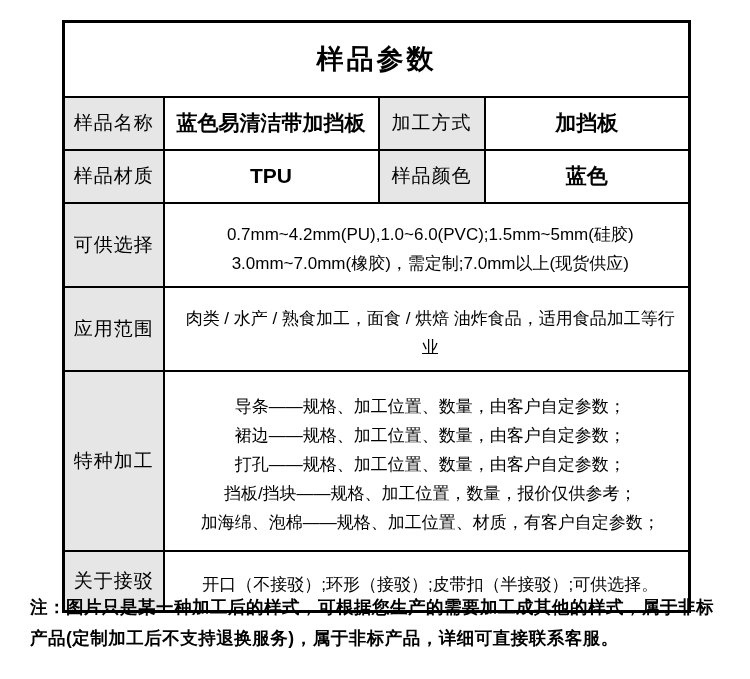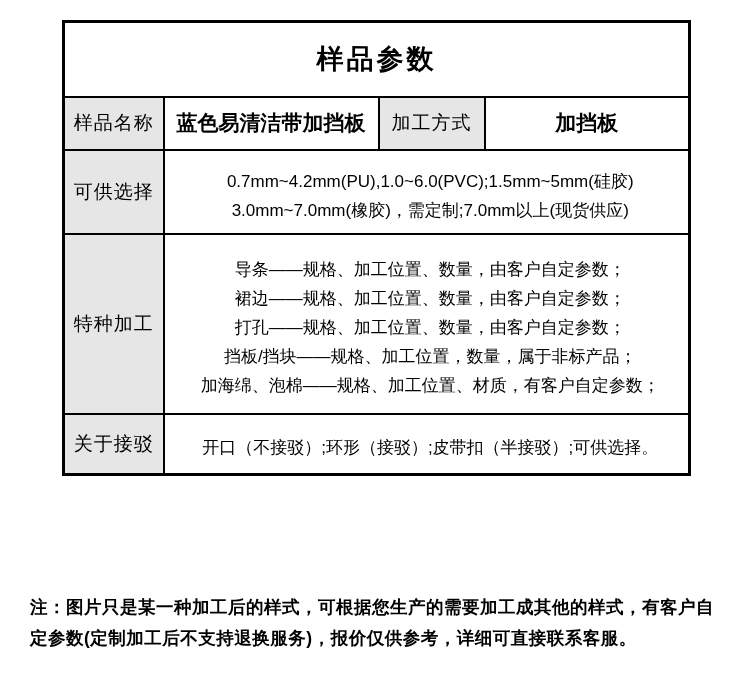--- a/index.html
+++ b/index.html
@@ -91,43 +91,53 @@
       <td colspan="4">样品参数</td>
     </tr>
 
     <tr class="r-small">
       <td class="label">样品名称</td>
       <td class="value-bold">蓝色易清洁带加挡板</td>
       <td class="label">加工方式</td>
       <td class="value-bold">加挡板</td>
     </tr>
 
+    <tr class="r-small">
+      <td class="label">样品材质</td>
+      <td class="value-bold">TPU</td>
+      <td class="label">样品颜色</td>
+      <td class="value-bold">蓝色</td>
+    </tr>
 
     <tr class="r-thick">
       <td class="label">可供选择</td>
       <td class="value-text" colspan="3">
         <div>0.7mm~4.2mm(PU),1.0~6.0(PVC);1.5mm~5mm(硅胶)</div>
         <div>3.0mm~7.0mm(橡胶)，需定制;7.0mm以上(现货供应)</div>
       </td>
     </tr>
 
+    <tr class="r-app">
+      <td class="label">应用范围</td>
+      <td class="value-text" colspan="3">肉类 / 水产 / 熟食加工，面食 / 烘焙 油炸食品，适用食品加工等行业</td>
+    </tr>
 
     <tr class="r-spec">
       <td class="label">特种加工</td>
       <td class="value-text" colspan="3">
         <div>导条——规格、加工位置、数量，由客户自定参数；</div>
         <div>裙边——规格、加工位置、数量，由客户自定参数；</div>
         <div>打孔——规格、加工位置、数量，由客户自定参数；</div>
-        <div>挡板/挡块——规格、加工位置，数量，属于非标产品；</div>
+        <div>挡板/挡块——规格、加工位置，数量，报价仅供参考；</div>
         <div>加海绵、泡棉——规格、加工位置、材质，有客户自定参数；</div>
       </td>
     </tr>
 
     <tr class="r-joint">
       <td class="label">关于接驳</td>
       <td class="value-text" colspan="3">开口（不接驳）;环形（接驳）;皮带扣（半接驳）;可供选择。</td>
     </tr>
   </tbody>
     </table>
 
-  <p class="note">注：图片只是某一种加工后的样式，可根据您生产的需要加工成其他的样式，有客户自定参数(定制加工后不支持退换服务)，报价仅供参考，详细可直接联系客服。</p>
+  <p class="note">注：图片只是某一种加工后的样式，可根据您生产的需要加工成其他的样式，属于非标产品(定制加工后不支持退换服务)，属于非标产品，详细可直接联系客服。</p>
 
 </div>
 
 </body></html>

